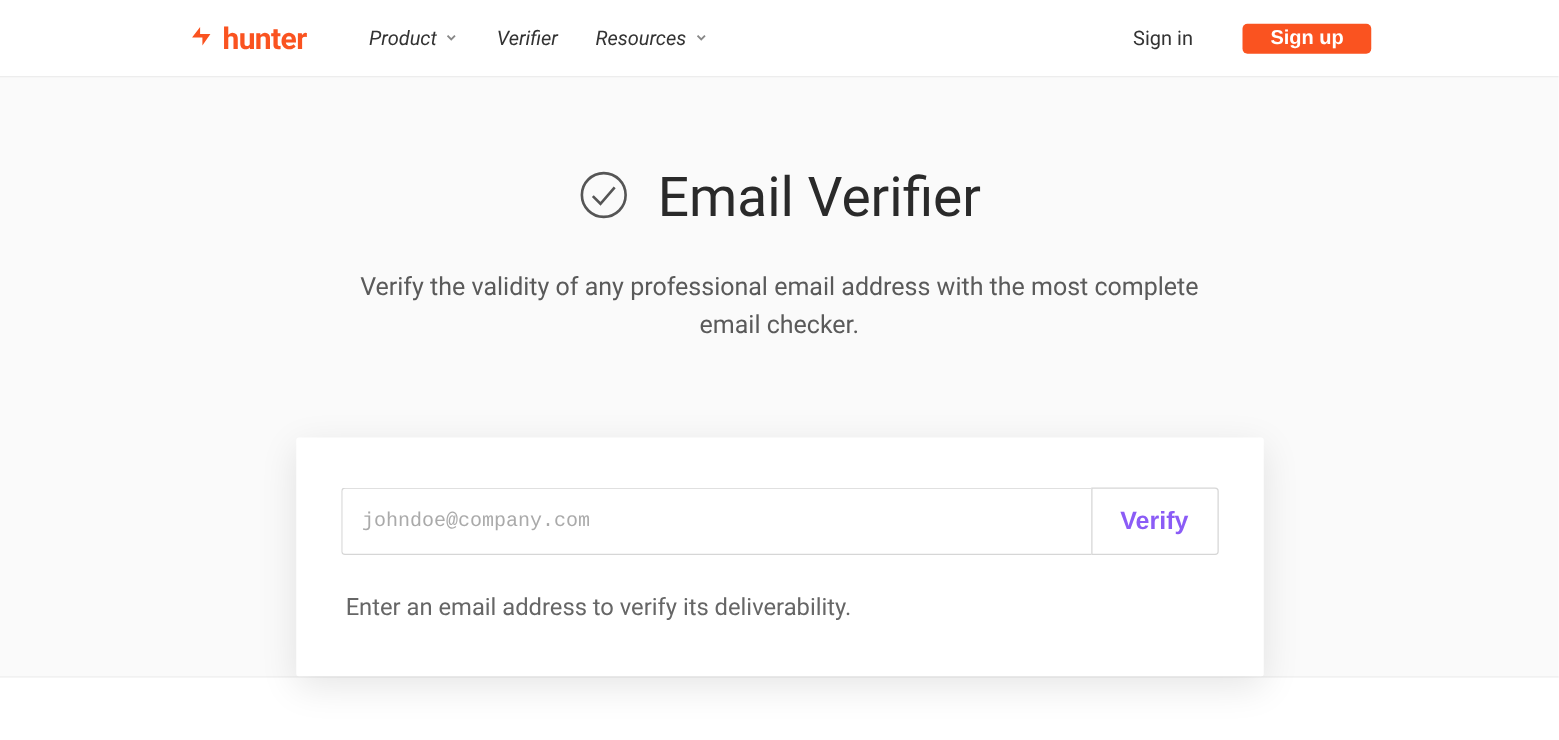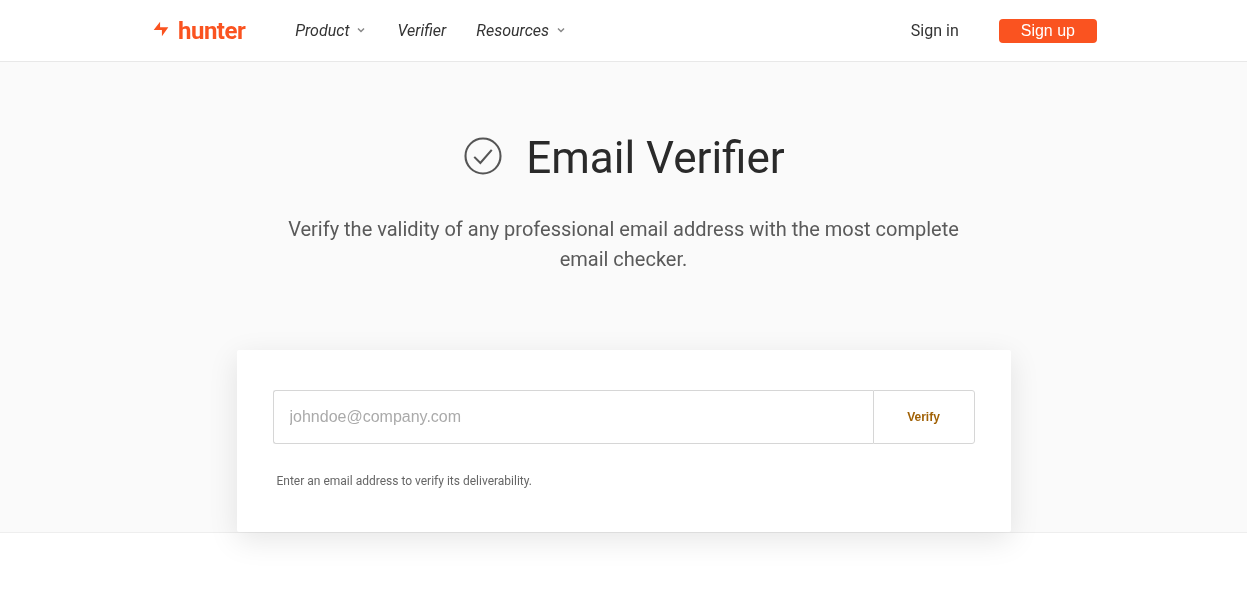--- a/index.html
+++ b/index.html
@@ -60,21 +60,21 @@
     }
     .sign-in {
       color: #333;
       font-size: 16px;
       cursor: pointer;
     }
     .sign-up {
       background: #fa5320;
       color: #fff;
       font-size: 16px;
-      font-weight: 400;
+      font-weight: 700;
       padding: 3px 22px;
       border: none;
       border-radius: 4px;
       cursor: pointer;
     }
     .hero {
       background: #fafafa;
       padding: 70px 0 0 0;
       min-height: 440px;
       position: relative;
@@ -124,38 +124,39 @@
     .email-input {
       flex: 1;
       height: 54px;
       border: 1px solid #d6d6d6;
       border-right: none;
       border-radius: 3px 0 0 3px;
       padding: 0 16px;
       font-size: 16px;
       color: #3b82f6;
       outline: none;
+      font-family: Liberation Mono, monospace;
     }
     .email-input::placeholder {
       color: #aaa;
     }
     .verify-btn {
       width: 102px;
       height: 54px;
       border: 1px solid #d6d6d6;
       background: #fff;
-      font-size: 12px;
+      font-size: 20px;
       font-weight: 600;
-      color: #a16207;
+      color: #8b5cf6;
       border-radius: 0 3px 3px 0;
       cursor: pointer;
     }
     .helper-text {
       margin-top: 30px;
-      font-size: 12px;
+      font-size: 19px;
       color: #666;
       padding-left: 4px;
     }
     .lower-bg {
       background: #fff;
       height: 100px;
     }
   </style>
 </head>
 <body>

